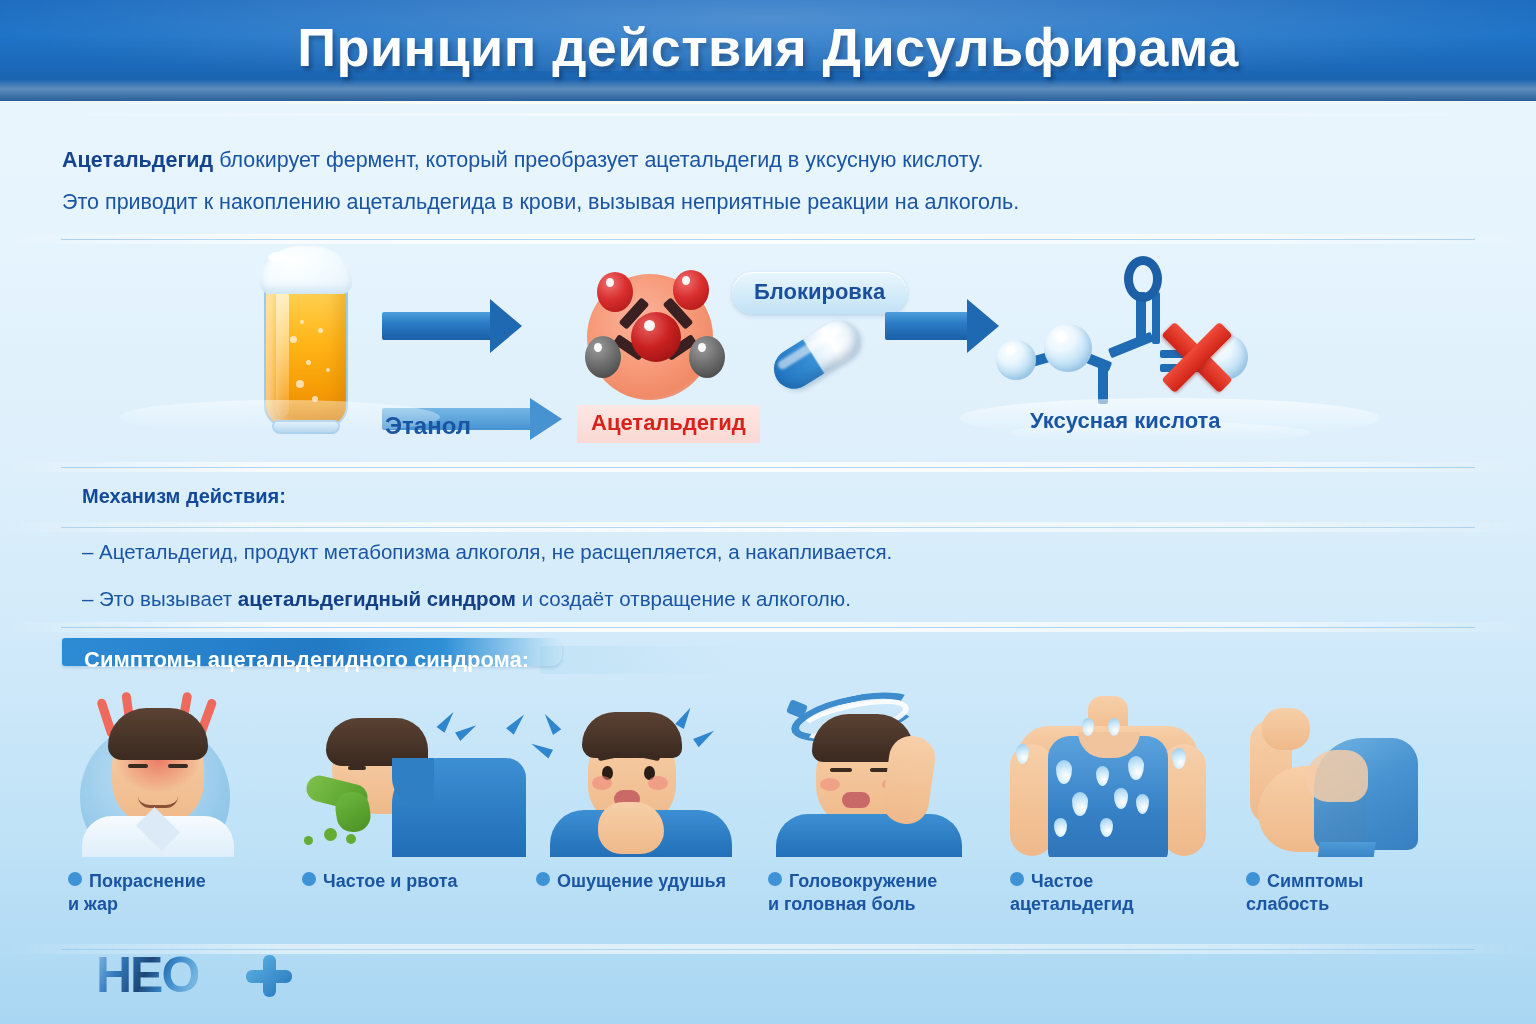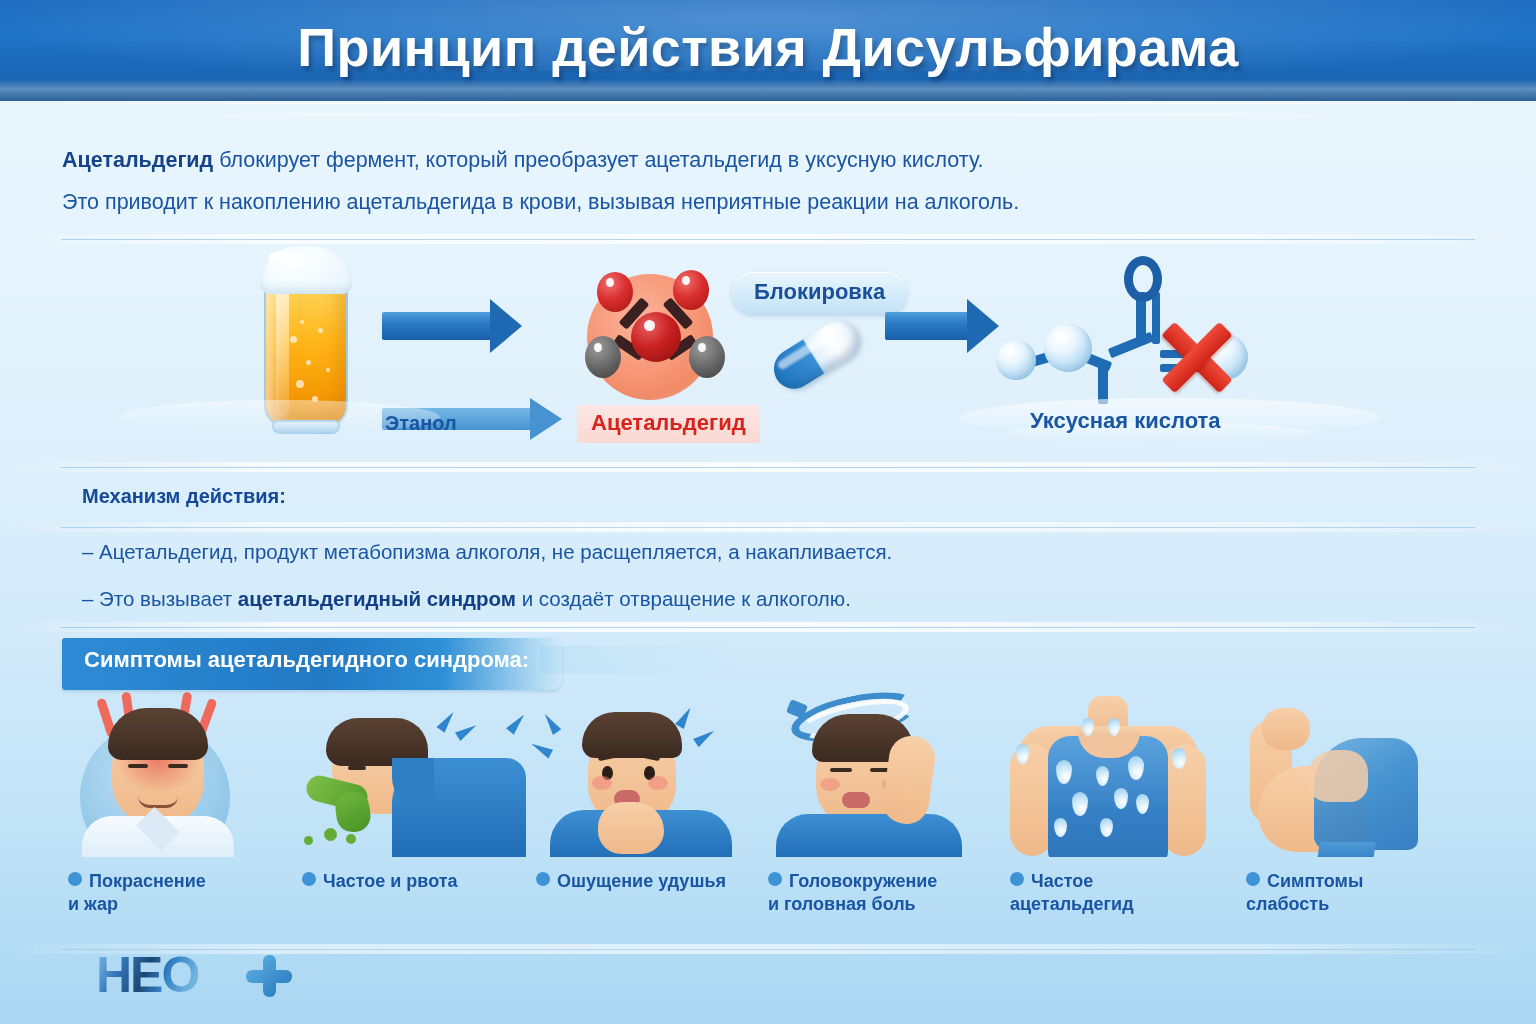--- a/index.html
+++ b/index.html
@@ -184,21 +184,21 @@
 
   
   .puddle {
     position:absolute; border-radius:50%;
     background:linear-gradient(180deg, rgba(255,255,255,.85), rgba(214,238,252,.5));
   }
 
   
   .lbl-ethanol {
     position:absolute; left:385px; top:172px;
-    font-size:20px; font-weight:bold; color:#1a55a3;
+    font-size:24px; font-weight:bold; color:#1a55a3;
   }
   .lbl-acet {
     position:absolute; left:577px; top:165px;
     padding:5px 14px 7px;
     background:linear-gradient(180deg,#fde7e4 0%,#fbd8d3 100%);
     color:#d8231c; font-size:22px; font-weight:bold;
     white-space:nowrap;
   }
   .lbl-acid {
     position:absolute; left:1030px; top:168px;
@@ -212,21 +212,21 @@
   }
   .mech-list { position:absolute; left:82px; top:540px; width:1200px; }
   .mech-list p {
     font-size:20.5px; color:#1a55a3; line-height:1.2; margin-bottom:22px;
     white-space:nowrap;
   }
   .mech-list b { font-weight:bold; color:#123f86; }
 
   
   .sym-banner {
-    position:absolute; left:62px; top:638px; width:500px; height:52px;
+    position:absolute; left:62px; top:638px; width:500px; height:28px;
     border-radius:3px 10px 10px 3px;
     background:linear-gradient(90deg,#2d8bd4 0%,#2279c4 52%,#2d8fd6 76%, rgba(120,190,232,.35) 95%, rgba(160,210,240,0) 100%);
     box-shadow:0 2px 3px rgba(60,120,170,.2);
   }
   .sym-banner span {
     position:absolute; left:22px; top:9px;
     font-size:22px; font-weight:bold; color:#ffffff; white-space:nowrap;
   }
   .sym-banner-tail {
     position:absolute; left:540px; top:646px; width:200px; height:28px;

